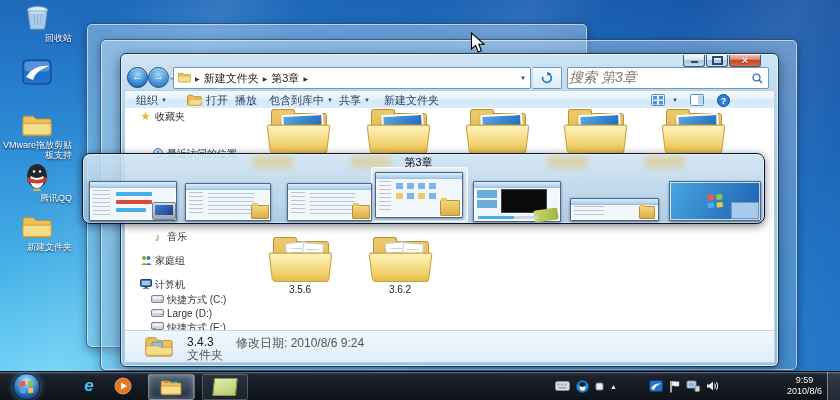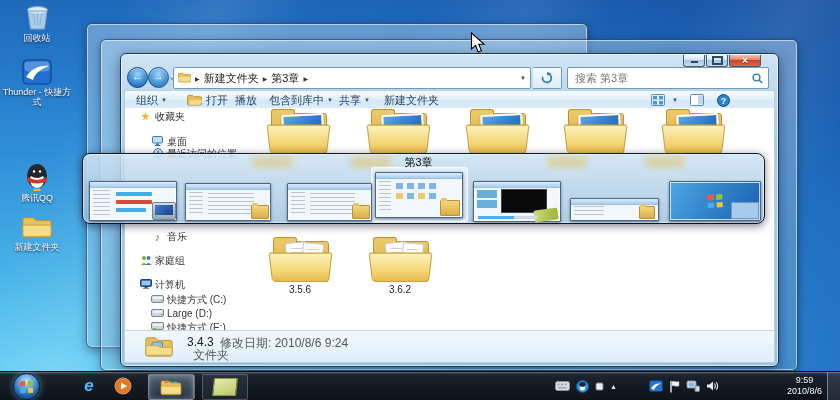--- a/index.html
+++ b/index.html
@@ -7,21 +7,21 @@
     font-family:"Liberation Sans","DejaVu Sans",sans-serif;
     background:radial-gradient(150% 130% at 6% 96%, #6fd4f7 0%, #46b2e8 22%, #2f8ed8 45%, #2273c4 65%, #1a5cae 85%, #174f9e 100%);}
   #screen .streaks{position:absolute;inset:0;
     background:
       linear-gradient(115deg, rgba(255,255,255,0) 12%, rgba(255,255,255,.10) 22%, rgba(255,255,255,0) 30%),
       linear-gradient(115deg, rgba(255,255,255,0) 42%, rgba(255,255,255,.08) 52%, rgba(255,255,255,0) 60%),
       linear-gradient(115deg, rgba(255,255,255,0) 68%, rgba(255,255,255,.09) 78%, rgba(255,255,255,0) 88%);}
   .abs{position:absolute;}
 
   
-  .dicon{position:absolute;left:2px;width:70px;text-align:center;cursor:default;}
+  .dicon{position:absolute;left:2px;width:70px;text-align:right;cursor:default;}
   .dicon .ic{height:28px;display:flex;align-items:flex-end;justify-content:center;}
   .dicon .lbl{margin-top:2px;font-size:9px;line-height:10px;color:#fff;text-shadow:0 1px 2px rgba(0,0,30,.9);}
 
   
   .glass{position:absolute;border-radius:6px;border:1px solid rgba(25,55,85,.65);
     background:linear-gradient(rgba(205,228,244,.40), rgba(150,190,220,.28));
     box-shadow:inset 0 0 0 1px rgba(255,255,255,.55), 0 3px 10px rgba(0,0,40,.35);}
 
   
   #main-window{position:absolute;left:120px;top:53px;width:657px;height:312px;border-radius:6px;
@@ -46,21 +46,21 @@
   .navcaret{position:absolute;font-size:6px;color:#e9f4fb;text-shadow:0 1px 1px #123;}
   .addr{position:absolute;left:52px;top:13px;width:356px;height:20px;background:#fff;border:1px solid #6f98ba;border-radius:2px;
     display:flex;align-items:center;font-size:11px;color:#222;}
   .crumb-sep{font-size:6px;color:#333;margin:0 4px;}
   .addr .ffld{margin-left:4px;}
   .addr .dd{margin-left:auto;margin-right:4px;font-size:6px;color:#446;}
   .refreshbtn{position:absolute;left:412px;top:13px;width:28px;height:20px;border:1px solid #6f98ba;border-left:none;border-radius:0 2px 2px 0;
     background:linear-gradient(#f4fafe,#dcebf7);display:flex;align-items:center;justify-content:center;}
   .searchbox{position:absolute;right:9px;top:13px;width:200px;height:20px;background:#fff;border:1px solid #6f98ba;border-radius:2px;
     display:flex;align-items:center;}
-  .searchbox .hint{font-size:11px;color:#777;margin-left:7px;}
+  .searchbox .hint{font-size:14px;color:#777;font-style:italic;margin-left:1px;}
   .searchbox svg{margin-left:auto;margin-right:5px;}
 
   
   .toolbar{position:absolute;left:3px;right:3px;top:36px;height:18px;border:1px solid #b9cfe2;border-radius:2px 2px 0 0;
     background:linear-gradient(#f3fafe 0%,#e4f1fb 45%,#d4e8f8 50%,#dcedfa 100%);font-size:11px;color:#1e3c5c;}
   .tbi{position:absolute;top:0;height:18px;display:flex;align-items:center;white-space:nowrap;padding:0 4px;}
   .tbi .dd{font-size:6px;margin-left:3px;color:#35526e;}
   .tbi svg{margin-right:4px;}
 
   
@@ -150,23 +150,31 @@
   </div>
 
   <div class="dicon" style="top:57px">
     <div class="ic">
       <svg width="30" height="26" viewBox="0 0 30 26">
           <rect x="1" y="1" width="28" height="24" rx="4" fill="#1f6fd0" stroke="#0d3f7e"></rect>
           <rect x="2.5" y="2.5" width="25" height="10" rx="4" fill="rgba(255,255,255,.25)"></rect>
           <path d="M4 18 C10 9 18 6 27 7 C19 10 13 14 11 21 Z" fill="#fff"></path>
         </svg>
     </div>
-    <div class="lbl">Thunder - 快捷方式</div>
-  </div>
-
+  </div>
+
+  <div class="dicon" style="top:110px">
+    <div class="ic">
+      <svg width="30" height="25" viewBox="0 0 32 26">
+          <path d="M1 5 a2 2 0 0 1 2-2 h9 l3 3 h14 a2 2 0 0 1 2 2 v14 a2 2 0 0 1 -2 2 h-26 a2 2 0 0 1 -2-2 Z" fill="#e9c05a" stroke="#b98f2e"></path>
+          <path d="M1 11 h30 v10 a2 2 0 0 1 -2 2 h-26 a2 2 0 0 1 -2-2 Z" fill="#f6dd8a" stroke="#c9a043"></path>
+        </svg>
+    </div>
+    <div class="lbl">VMware拖放剪贴板支持</div>
+  </div>
 
   <div class="dicon" style="top:163px">
     <div class="ic">
       <svg width="26" height="28" viewBox="0 0 26 28">
           <ellipse cx="13" cy="13" rx="10" ry="12" fill="#23272e"></ellipse>
           <ellipse cx="13" cy="17" rx="7" ry="8" fill="#fff"></ellipse>
           <ellipse cx="13" cy="9" rx="8" ry="6" fill="#23272e"></ellipse>
           <circle cx="10" cy="8.5" r="1.2" fill="#fff"></circle>
           <circle cx="16" cy="8.5" r="1.2" fill="#fff"></circle>
           <path d="M4 14 q9 6 18 0 l1 4 q-10 5 -20 0 Z" fill="#d8352a"></path>
@@ -280,28 +288,20 @@
           </svg>
       </div>
     </div>
 
     <div class="winbody">
       <div class="sidebar">
         <div class="srow lv1" style="top:2px">
           <span class="si" style="color:#f0b428;font-size:11px">★</span>
           <span>收藏夹</span>
         </div>
-        <div class="srow lv2" style="top:27px">
-          <span class="si"><svg width="11" height="10" viewBox="0 0 11 10">
-                <rect x="0.5" y="0.5" width="10" height="6.5" rx="1" fill="#bfe0f5" stroke="#3a78b0"></rect>
-                <rect x="4" y="7.5" width="3" height="1.5" fill="#3a78b0"></rect>
-                <rect x="2.5" y="9" width="6" height="1" fill="#3a78b0"></rect>
-              </svg></span>
-          <span>桌面</span>
-        </div>
         <div class="srow lv2" style="top:39px">
           <span class="si"><svg width="10" height="10" viewBox="0 0 10 10">
                 <circle cx="5" cy="5" r="4.4" fill="#cfe8fa" stroke="#3a78b0"></circle>
                 <path d="M5 2.5 V5 L7 6.5" stroke="#2b5d8c" fill="none"></path>
               </svg></span>
           <span>最近访问的位置</span>
         </div>
         <div class="srow lv2" style="top:122px">
           <span class="si" style="color:#b06b28;font-size:11px">♪</span>
           <span>音乐</span>
@@ -420,22 +420,22 @@
 
     <div class="statusbar">
       <div class="abs" style="left:20px;top:4px">
         <svg width="28" height="23" viewBox="0 0 32 26">
             <path d="M1 5 a2 2 0 0 1 2-2 h9 l3 3 h14 a2 2 0 0 1 2 2 v14 a2 2 0 0 1 -2 2 h-26 a2 2 0 0 1 -2-2 Z" fill="#e9c05a" stroke="#b98f2e"></path>
             <rect x="8" y="8" width="12" height="14" rx="1" fill="#8fc3ea" stroke="#4d88b8"></rect>
             <path d="M1 12 h13 l4 2 h13 v7 a2 2 0 0 1 -2 2 h-26 a2 2 0 0 1 -2-2 Z" fill="#f6dd8a" stroke="#c9a043"></path>
           </svg>
       </div>
       <span class="abs" style="left:62px;top:4px;color:#1a1a1a">3.4.3</span>
-      <span class="abs" style="left:95px;top:4px;color:#555">修改日期: 2010/8/6 9:24</span>
-      <span class="abs" style="left:68px;top:16px;color:#555">文件夹</span>
+      <span class="abs" style="left:111px;top:4px;color:#555">修改日期: 2010/8/6 9:24</span>
+      <span class="abs" style="left:62px;top:16px;color:#555">文件夹</span>
     </div>
   </div>
 
   <div id="strip">
 
     <div class="ghost" style="left:170px;top:2px;width:40px;height:12px;background:#e3c56d"></div>
     <div class="ghost" style="left:268px;top:2px;width:40px;height:12px;background:#e3c56d"></div>
     <div class="ghost" style="left:464px;top:2px;width:40px;height:12px;background:#e3c56d"></div>
     <div class="ghost" style="left:562px;top:2px;width:40px;height:12px;background:#e3c56d"></div>
 

